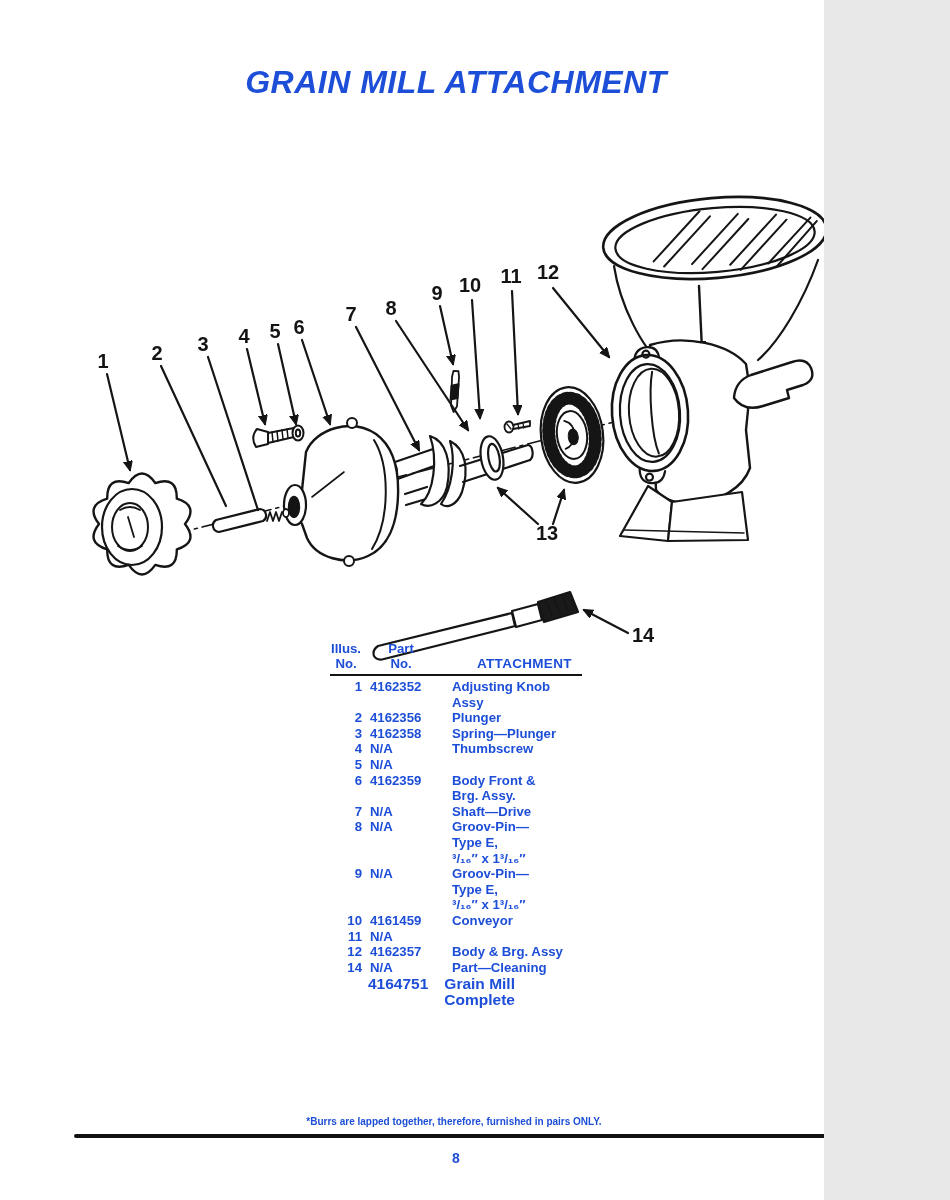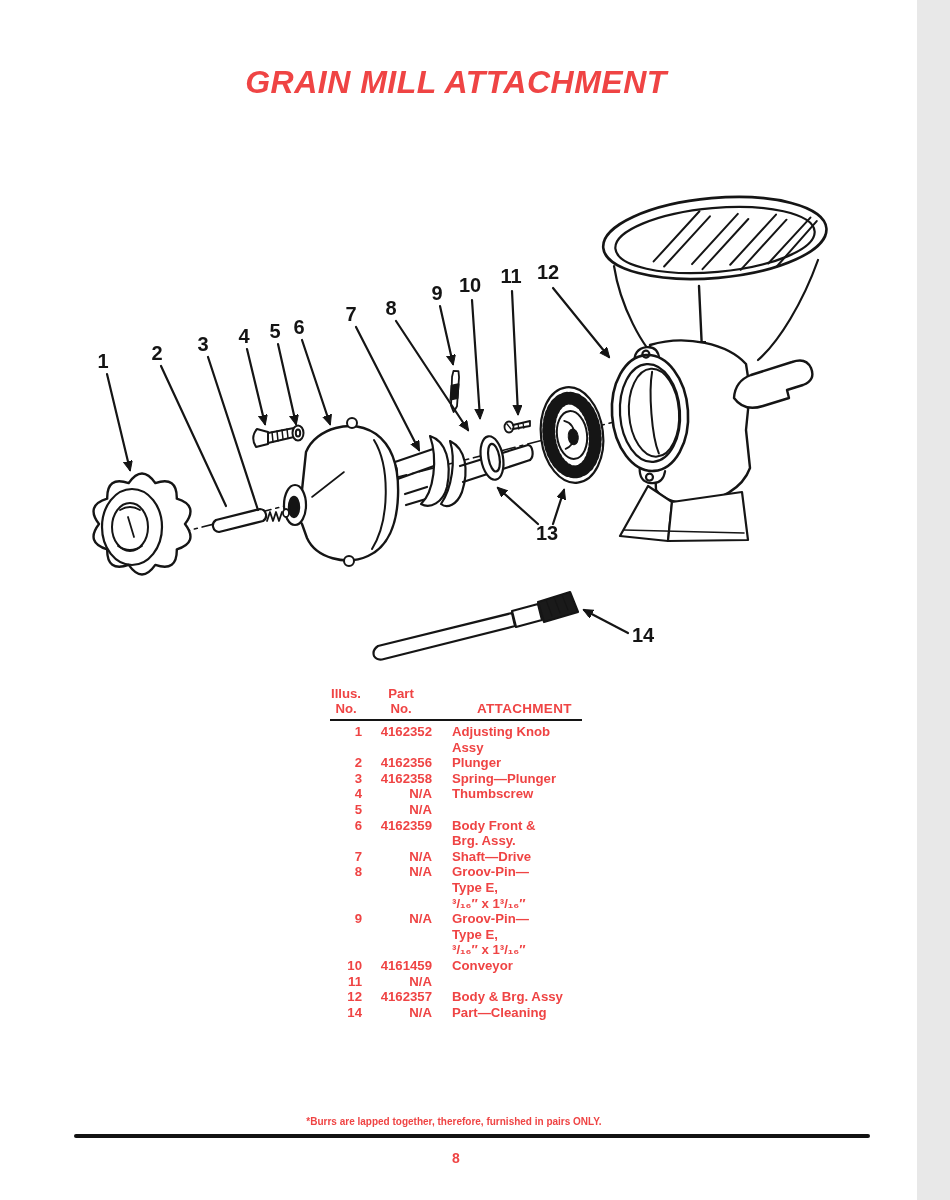--- a/index.html
+++ b/index.html
@@ -1,33 +1,33 @@
 <!DOCTYPE html>
 <html><head>
 <meta charset="utf-8">
 <style>
   html,body{margin:0;padding:0;background:#e8e8e8;}
-  .page{position:relative;width:917px;height:1200px;background:#ffffff;
-        font-family:"Liberation Sans",sans-serif;color:#ef4444;overflow:hidden;}
+  .page{position:relative;width:824px;height:1200px;background:#ffffff;
+        font-family:"Liberation Sans",sans-serif;color:#1d4ed8;overflow:hidden;}
   .title{position:absolute;top:64px;left:0;width:912px;margin:0;text-align:center;
          font-size:32px;font-weight:bold;font-style:italic;letter-spacing:.5px;}
   .diagram{position:absolute;left:0;top:0;width:950px;height:1200px;}
   .diagram path,.diagram ellipse,.diagram circle,.diagram line{stroke:#151515;}
   .co{font:700 20px "Liberation Sans",sans-serif;fill:#141414;text-anchor:middle;}
-  .ptable{position:absolute;left:330px;top:686px;width:252px;
+  .ptable{position:absolute;left:330px;top:641px;width:252px;
           font-size:13.2px;font-weight:600;line-height:15.6px;}
   .phead{display:grid;grid-template-columns:32px 62px 1fr;column-gap:8px;
          align-items:end;border-bottom:2.5px solid #141414;padding-bottom:3px;
          font-weight:700;line-height:15px;}
   .h-col{text-align:center;}
   .h-desc{padding-left:37px;letter-spacing:.3px;font-size:13.5px;}
   .prow{display:grid;grid-template-columns:32px 62px 1fr;column-gap:8px;}
   .prow:first-child{margin-top:3px;}
   .c-illus{text-align:right;}
-  .c-part{text-align:right;}
+  .c-part{text-align:left;}
   .c-desc{padding-left:12px;}
   .total{display:flex;gap:16px;font-weight:700;font-size:15.5px;margin:1px 0 0 38px;}
   .footnote{position:absolute;top:1116px;left:0;width:908px;text-align:center;
             font-size:10px;font-weight:600;}
   .bottom-rule{position:absolute;top:1134px;left:74px;width:796px;height:4px;
                background:#121212;border-radius:2px;}
   .pageno{position:absolute;top:1150px;left:0;width:912px;text-align:center;
           font-size:14px;font-weight:600;}
 </style>
 </head>
@@ -298,19 +298,23 @@
         </div>
         <div class="prow">
           <div class="c-illus">14</div>
           <div class="c-part">N/A</div>
           <div class="c-desc">
             <div class="dline">Part—Cleaning</div>
           </div>
         </div>
       </div>
 
+    <div class="total">
+      <span>4164751</span>
+      <span>Grain Mill Complete</span>
+    </div>
   </div>
 
   <div class="footnote">*Burrs are lapped together, therefore, furnished in pairs ONLY.</div>
   <div class="bottom-rule"></div>
   <div class="pageno">8</div>
 
 </div>
 
 </body></html>

